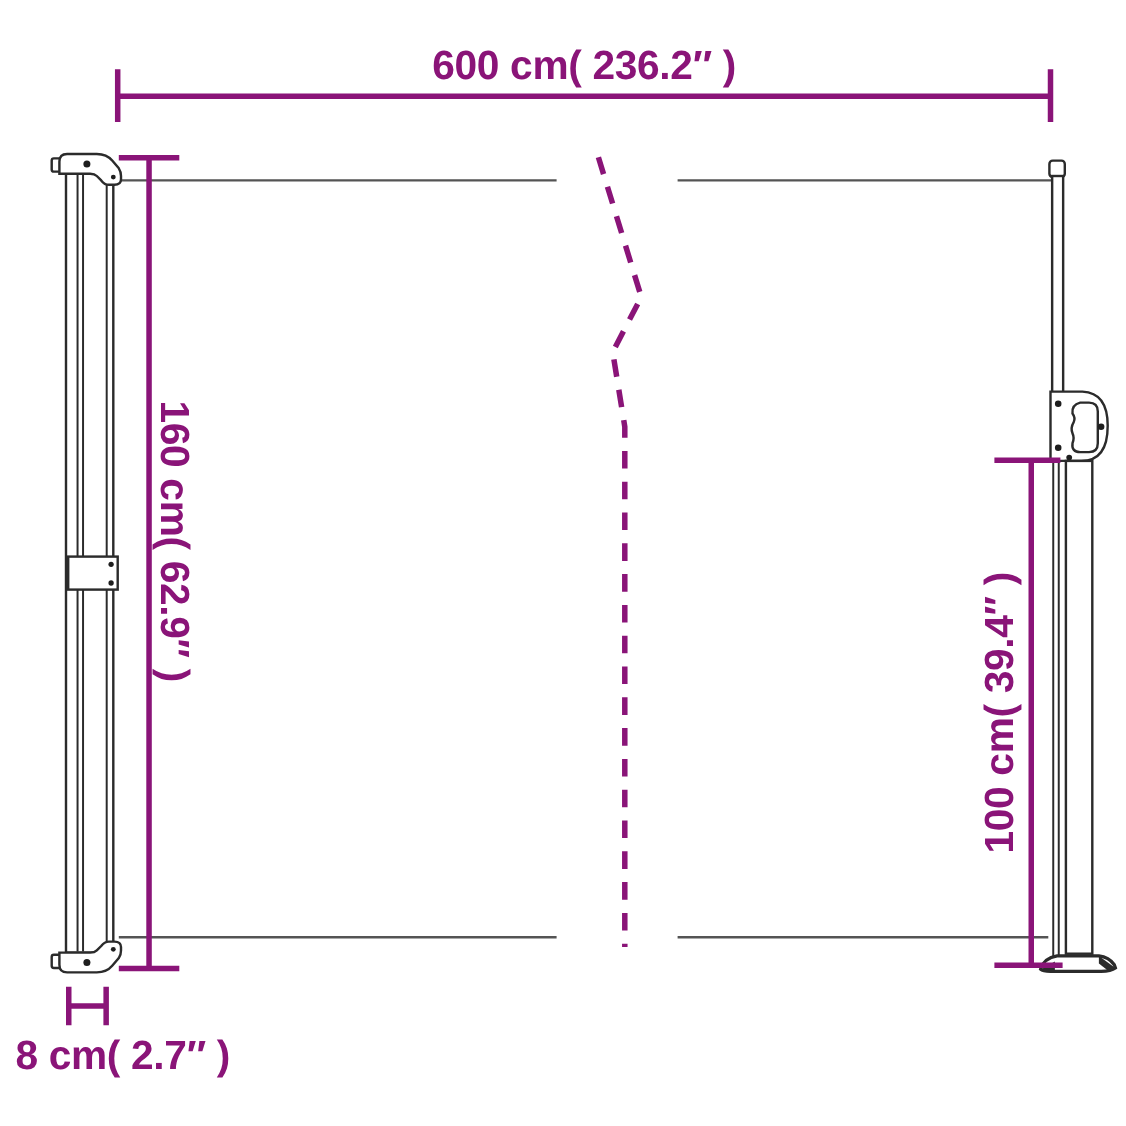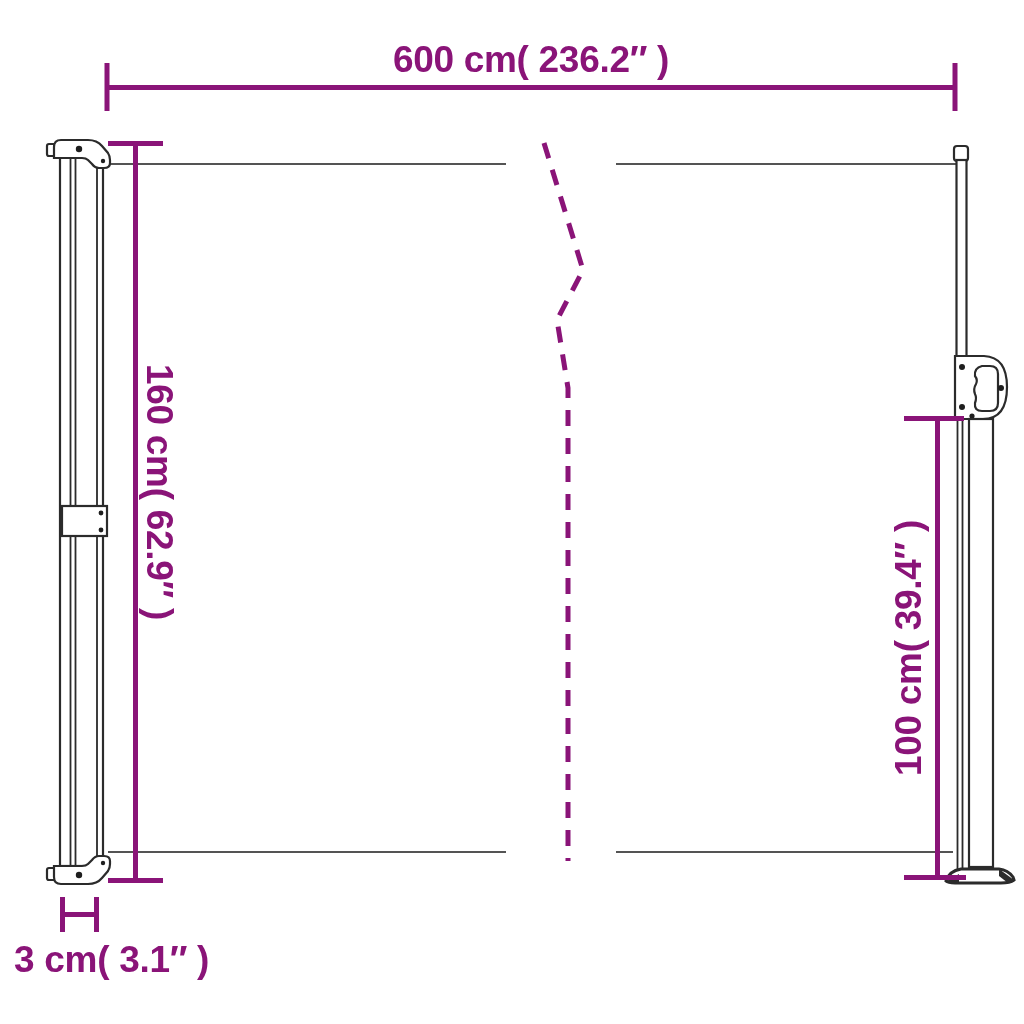--- a/index.html
+++ b/index.html
@@ -103,14 +103,14 @@
       <path class="dim" d="M904,418.5 H964 M904,877.5 H966 M937.5,418 V878"></path>
     </g>
     <g>
       <path class="dim" d="M62.5,897 V932 M96.5,897 V932 M62,914.5 H97"></path>
     </g>
   </svg>
 
   <div class="dim-label label-width">600 cm( 236.2″ )</div>
   <div class="dim-label label-left">160 cm( 62.9″ )</div>
   <div class="dim-label label-right">100 cm( 39.4″ )</div>
-  <div class="dim-label label-depth">3 cm( 3.1″ )</div>
+  <div class="dim-label label-depth">8 cm( 2.7″ )</div>
 </div>
 
 </body></html>

